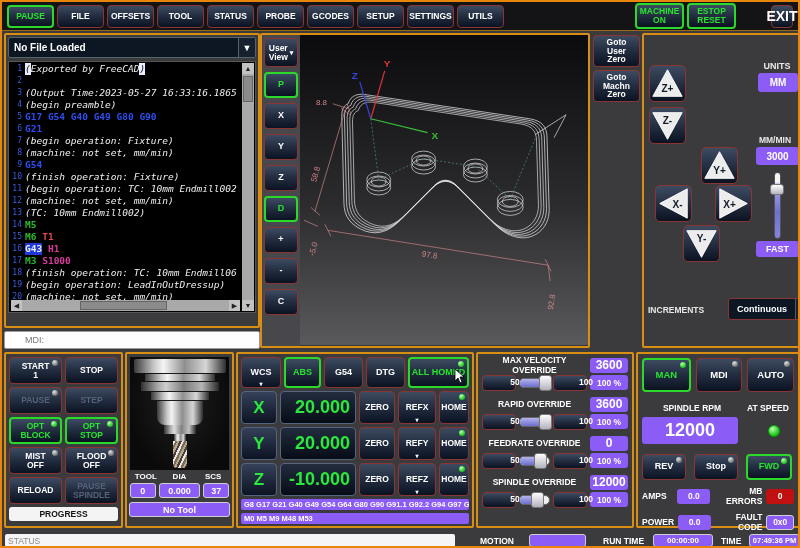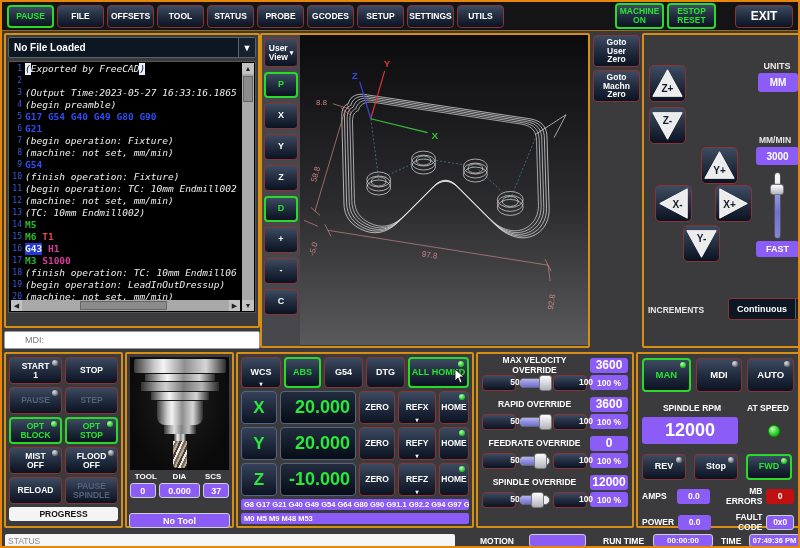--- a/index.html
+++ b/index.html
@@ -24,21 +24,21 @@
   .lcd.wb { border:1px solid #cfcfcf; }
   .caret { font-size:7px; margin-left:2px; }
 
   
   .topbar { position:absolute; left:0; top:0; right:0; height:29px; background:#141416;
             border-bottom:1px solid #9a6a10; display:flex; align-items:center; padding:0 5px; gap:3px; }
   .mbtn { width:47px; height:23px; font-size:8.5px; }
   .mbtn.act { width:47px; }
   .spacer { flex:1; }
   .pwrbtn { width:49px; height:26px; font-size:8.5px; }
-  .exitbtn { width:58px; height:23px; font-size:12px; margin-left:16px; }
+  .exitbtn { width:22px; height:23px; font-size:14px; margin-left:32px; }
 
   
   .panel { position:absolute; border:2px solid #d88e12; border-radius:2px; background:#3b3b3d; }
 
   
   #gcode-panel { left:2px; top:31px; width:256px; height:295px; }
   .filebox { position:absolute; left:2px; top:2px; right:2px; height:21px; background:#0d1724;
              border:1px solid #566; border-radius:2px; color:#fff; font-weight:bold; font-size:10px;
              display:flex; align-items:center; padding-left:5px; }
   .filebox .dd { position:absolute; right:0; top:0; bottom:0; width:17px; border-left:1px solid #566;
@@ -112,21 +112,21 @@
   #tool-panel { left:123px; top:350px; width:109px; height:176px; padding:2px; }
   .toolimg { position:relative; height:113px; margin:1px; background:radial-gradient(ellipse at 50% 35%,#20201f,#0a0a0a 75%); overflow:hidden; }
   .metal { position:absolute; left:50%; transform:translateX(-50%);
            background:linear-gradient(90deg,#3a3a3a,#c9c9c9 22%,#f4f4f4 32%,#8f8f8f 55%,#d6d6d6 78%,#2e2e2e); }
   .flutes { position:absolute; left:50%; transform:translateX(-50%);
             background:repeating-linear-gradient(115deg,#e8e8e8 0 2px,#7a6a58 2px 4px,#b8a890 4px 6px,#4a4038 6px 8px); }
   .toolhdr { display:flex; margin-top:2px; }
   .toolhdr div { flex:1; text-align:center; color:#fff; font-weight:bold; font-size:8px; }
   .toolvals { display:flex; justify-content:space-between; margin-top:2px; padding:0 1px; gap:3px; }
   .toolvals .lcd { height:15px; font-size:9px; }
-  .toolname { height:15px; margin-top:15px; font-size:9px; }
+  .toolname { height:15px; margin-top:4px; font-size:9px; }
 
   
   #dro-panel { left:234px; top:350px; width:238px; height:176px; padding:3px; }
   .drotop { display:flex; gap:3px; height:31px; }
   .drotop .btn { font-size:9px; }
   #dro-rows .drorow { display:grid; grid-template-columns:36px 76px 36px 38px 1fr; gap:3px; height:33px; margin-top:3px; }
   .axletter { background:linear-gradient(180deg,#35415a,#0c1322); border:1px solid #55657f; border-radius:4px;
               color:#2be83c; font-weight:bold; font-size:17px; display:flex; align-items:center; justify-content:center; }
   .axvalue { background:linear-gradient(180deg,#222c3e,#070c16); border:1px solid #55657f; border-radius:4px;
              color:#2be83c; font-weight:bold; font-size:18px; display:flex; align-items:center; justify-content:flex-end; padding-right:5px; }

